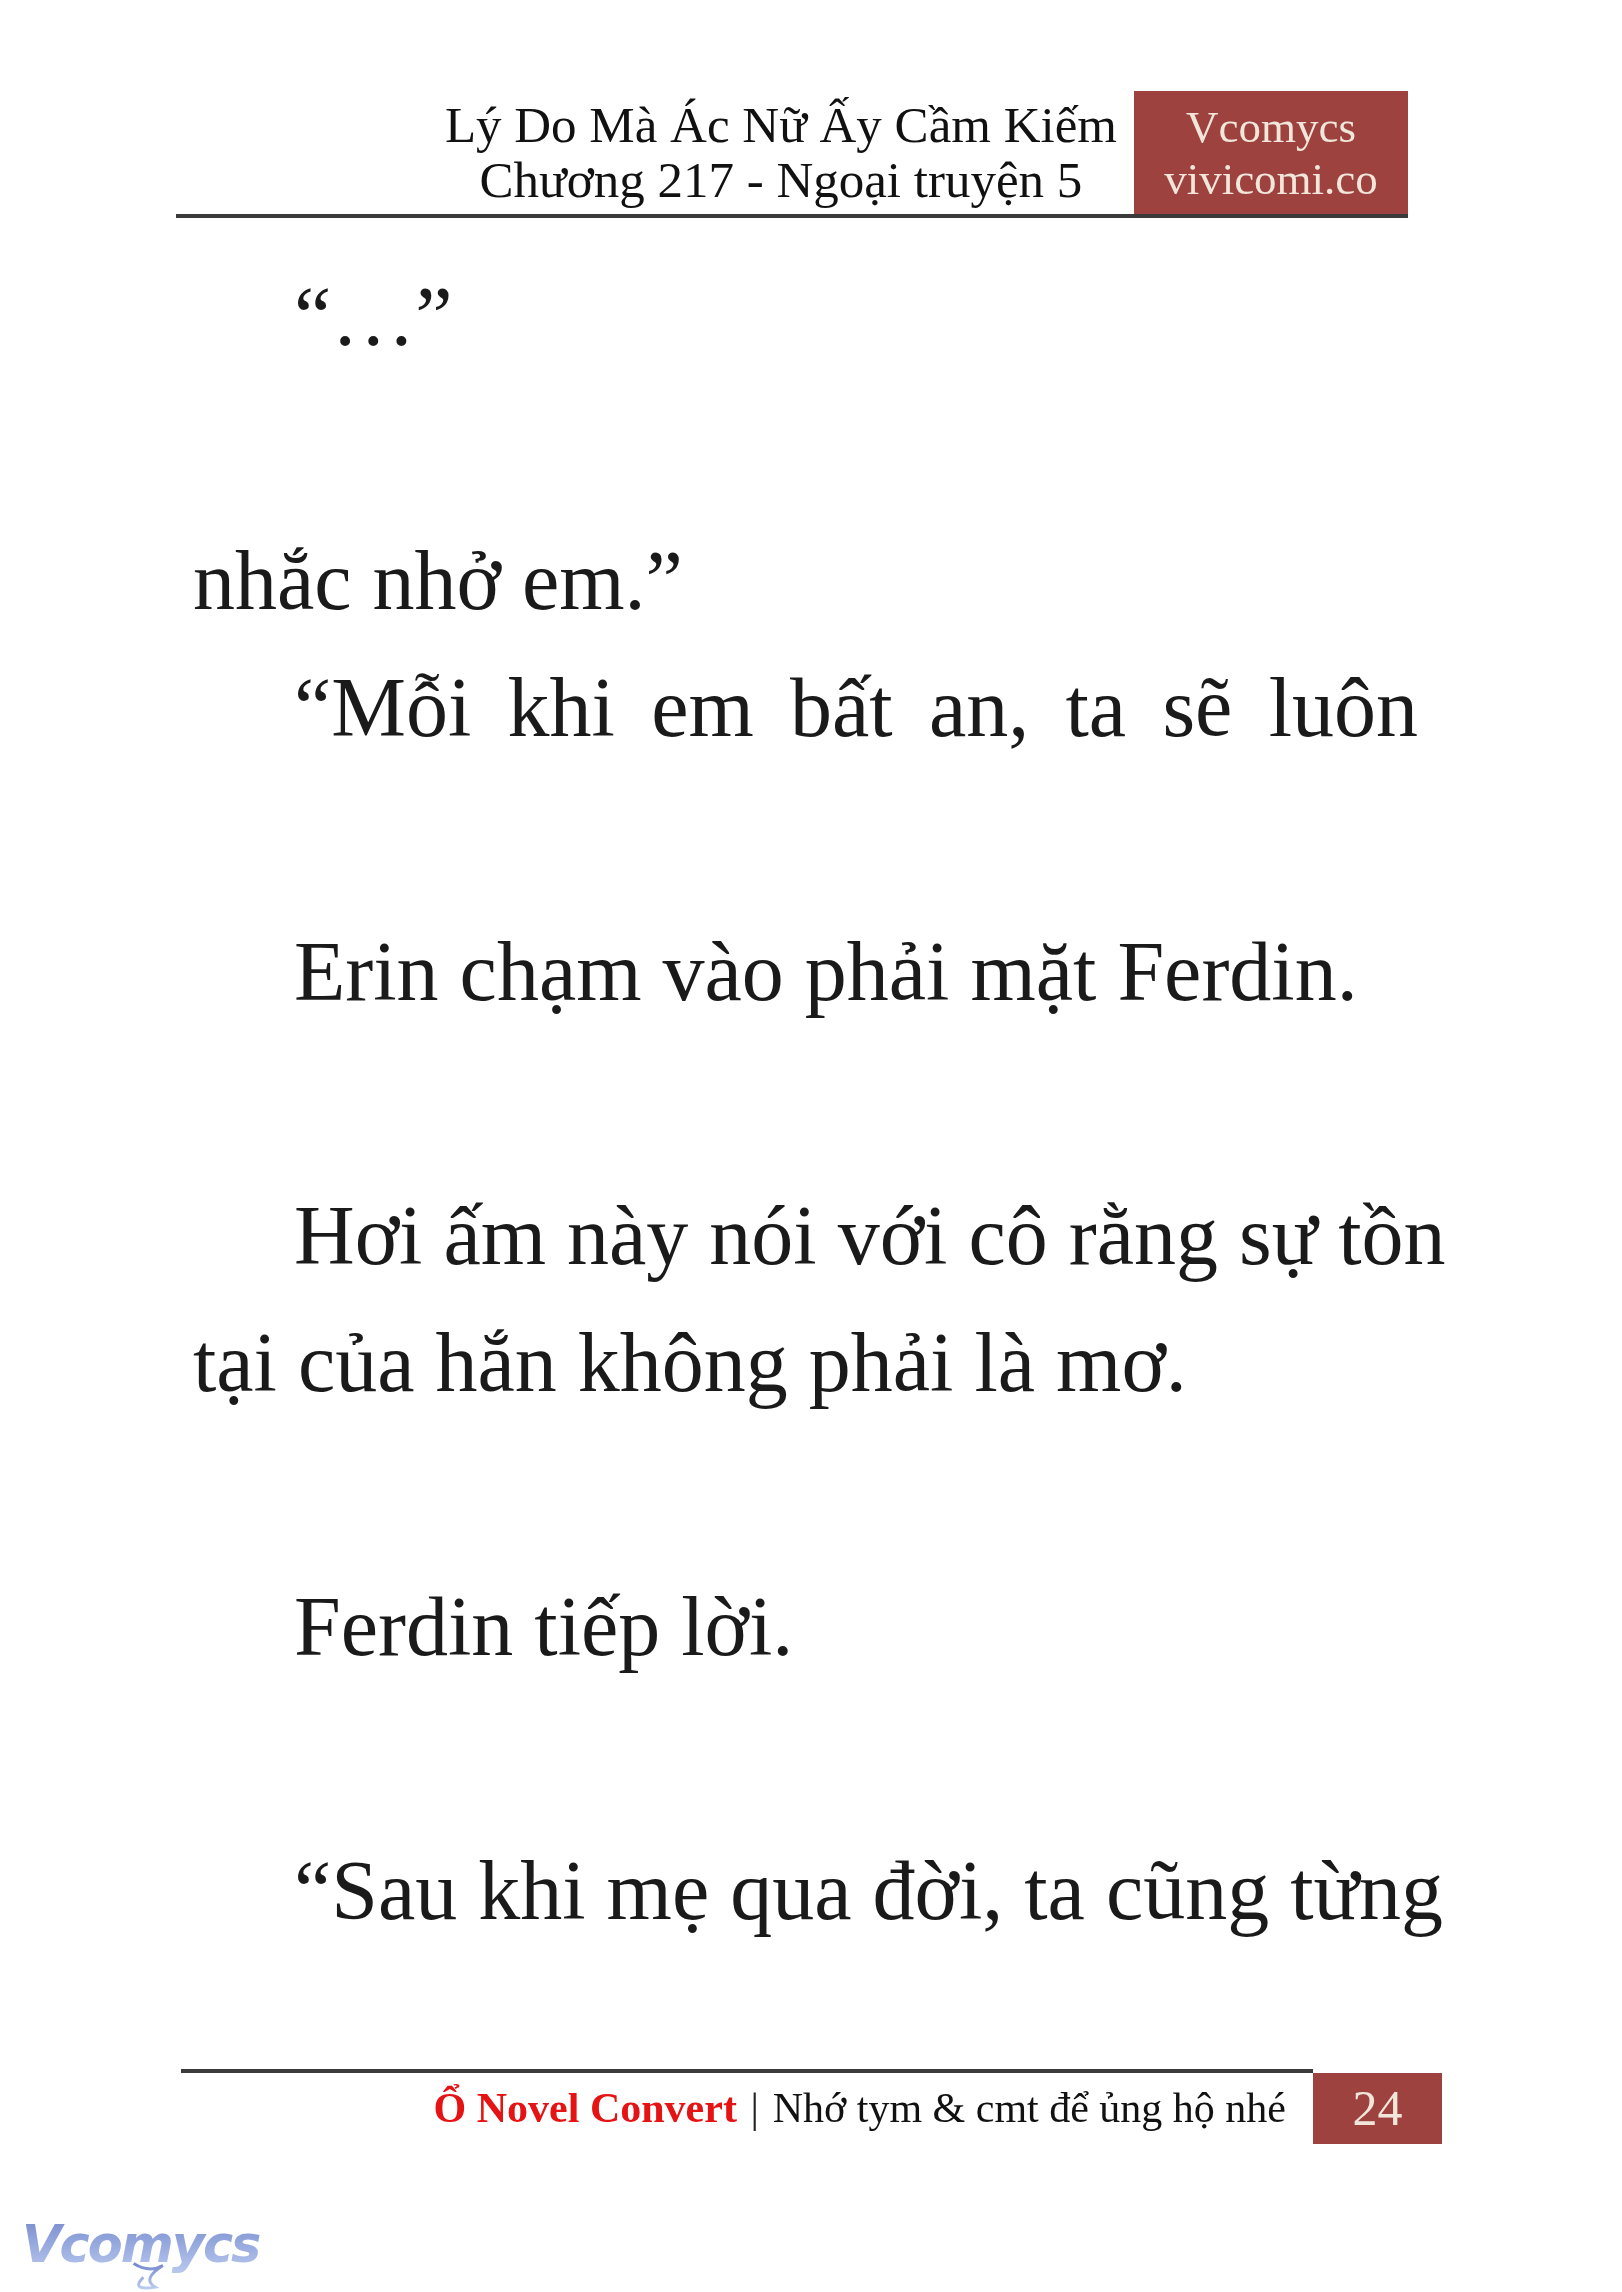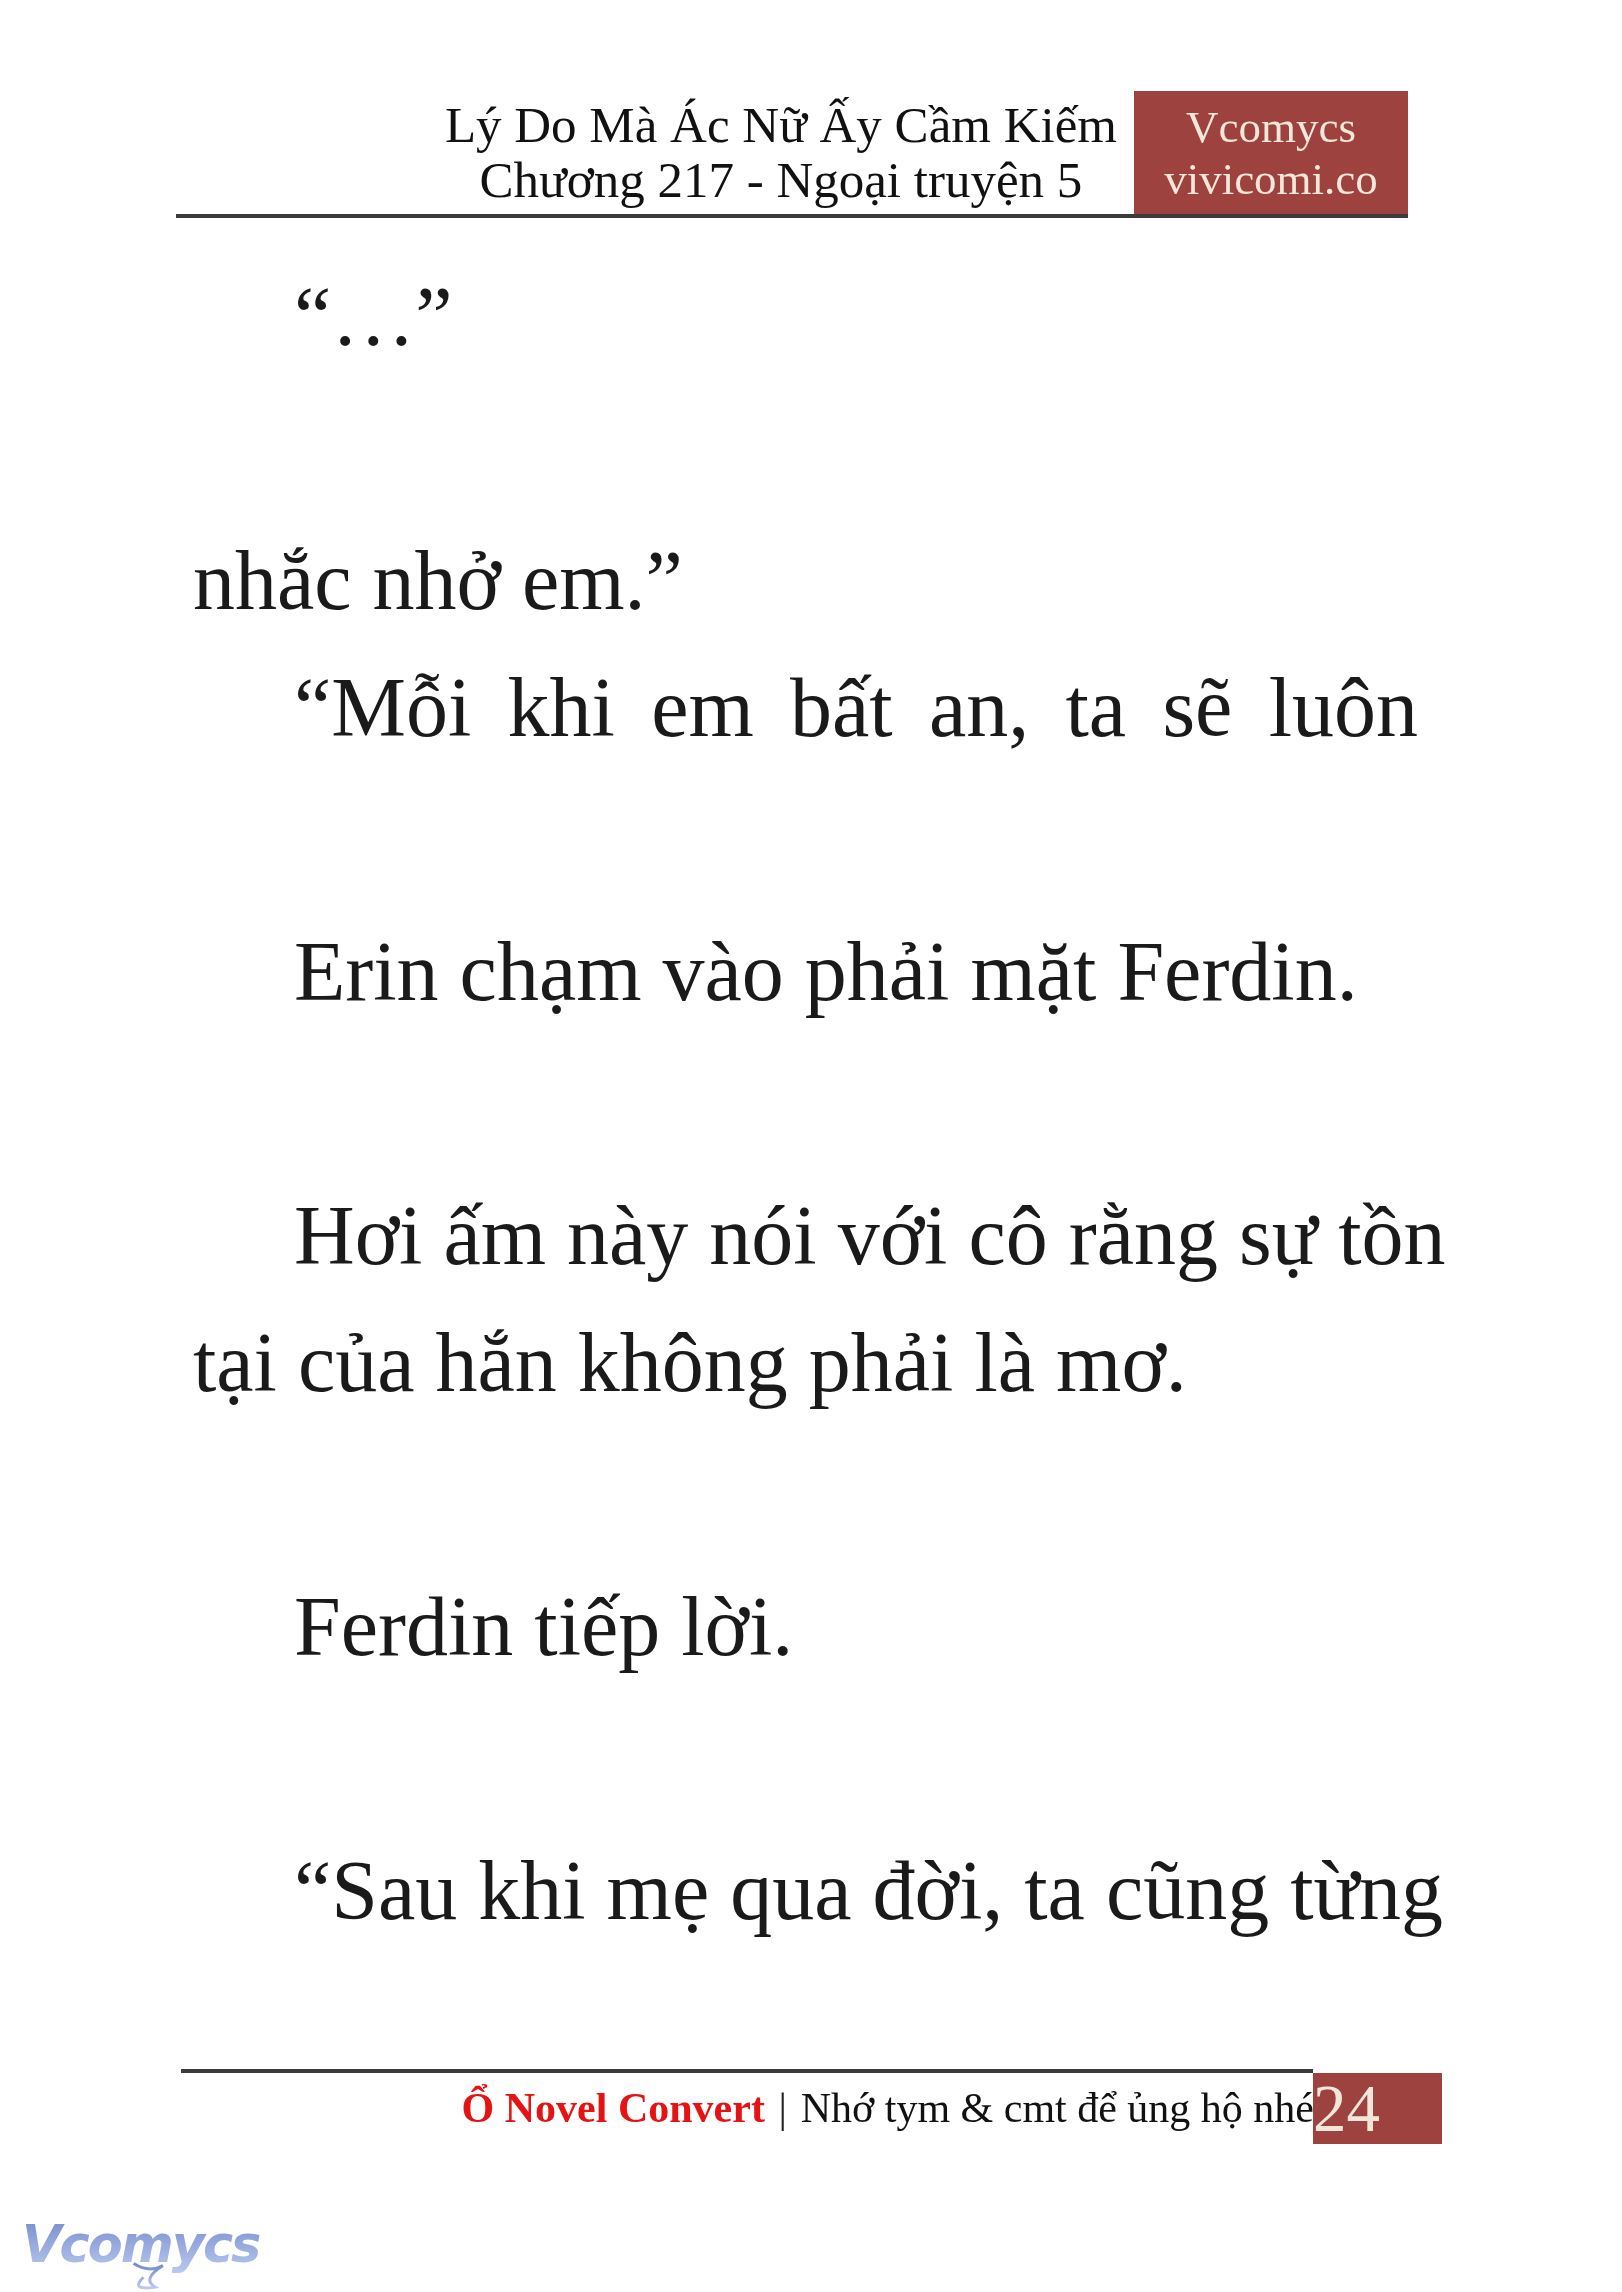--- a/index.html
+++ b/index.html
@@ -49,33 +49,33 @@
     white-space:nowrap;
   }
   .line.indent{padding-left:101px;}
   .line.jline{
     text-align:justify;
     text-align-last:justify;
   }
 
   
   .footer-text{
-    position:absolute;top:2079px;right:308px;
+    position:absolute;top:2079px;right:336px;
     font-size:42px;line-height:59px;
     white-space:nowrap;color:#111;
   }
   .footer-credit{color:var(--accent_red,#e51313);font-weight:bold;}
   .footer-sep{color:#222;margin:0 13.7px;font-weight:normal;}
   .page-badge{
     position:absolute;left:1313px;top:2073px;
     width:129px;height:71px;
     background:var(--maroon,#9e4240);
     color:var(--cream,#f0e7da);
-    font-size:67px;line-height:71px;
-    text-align:left;
+    font-size:50px;line-height:71px;
+    text-align:center;
   }
 
   
   .watermark{
     position:absolute;left:15.7px;top:2201px;
     width:245px;height:90px;
   }
 </style>
 </head>
 <body>

